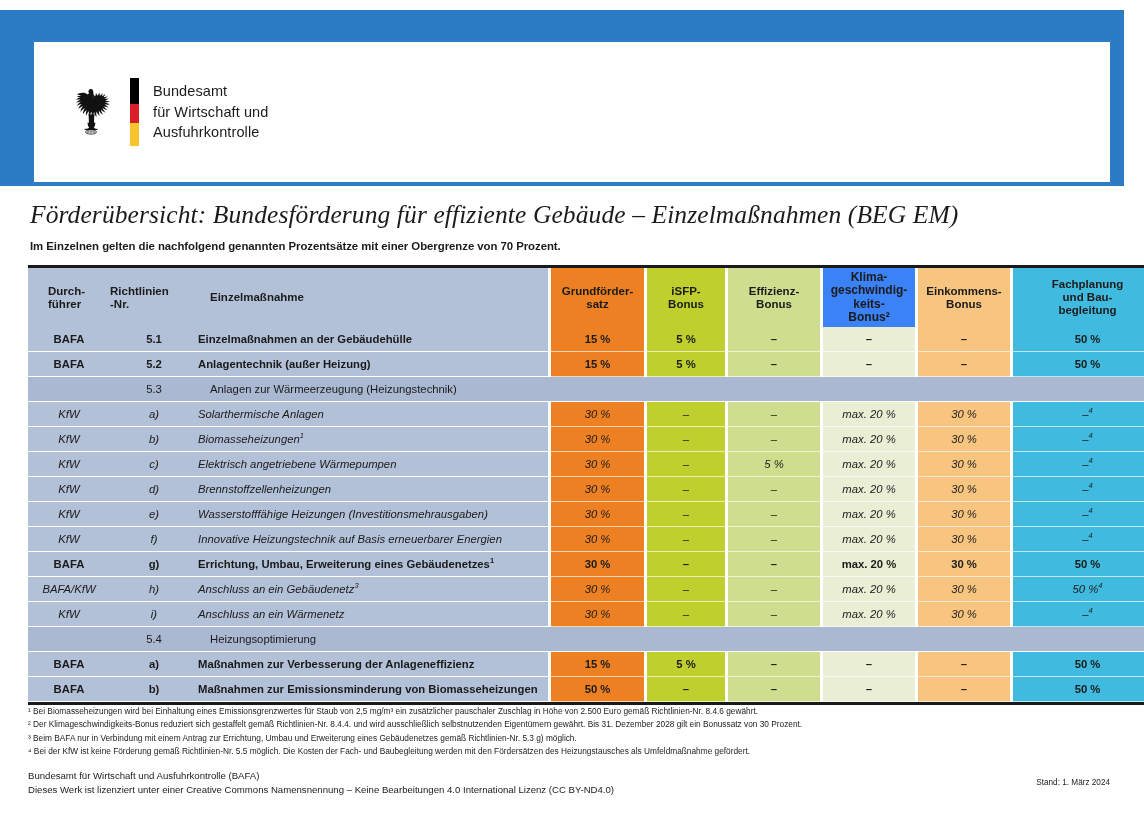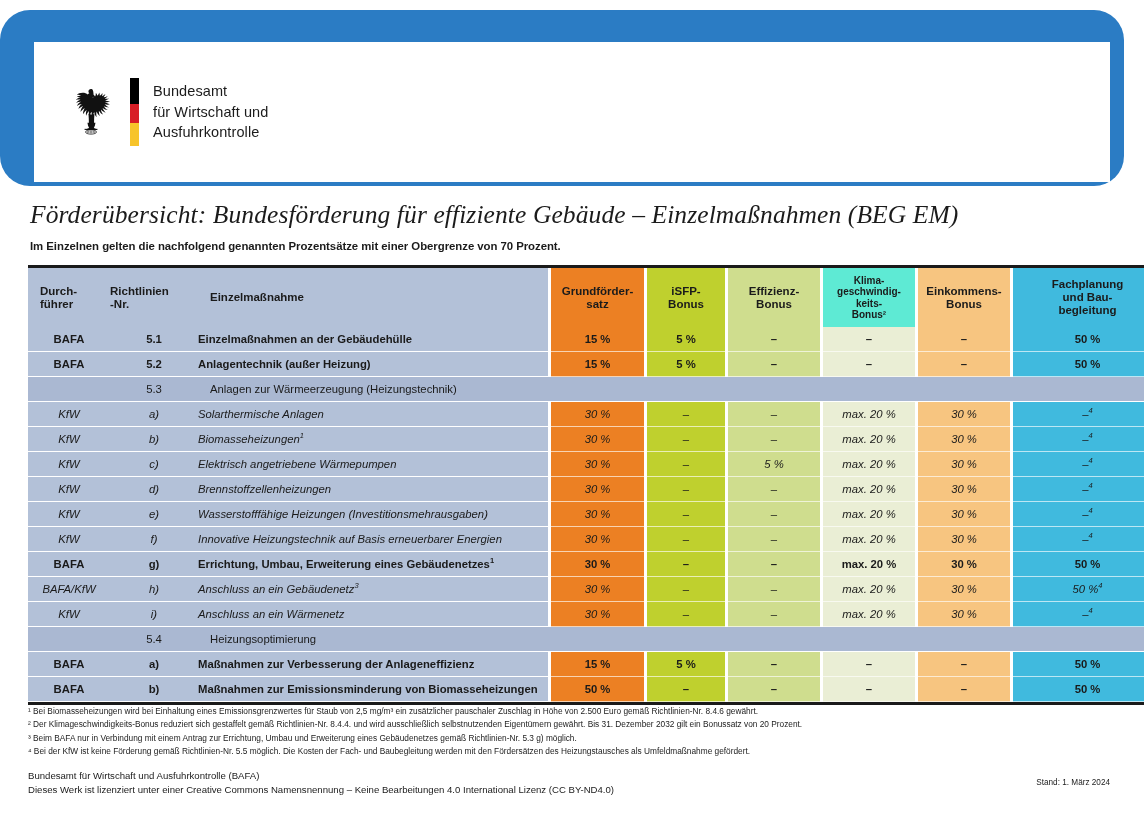--- a/index.html
+++ b/index.html
@@ -13,21 +13,20 @@
     overflow: hidden;
     position: relative;
   }
 
   
   .header-band {
     position: absolute;
     left: 0; top: 10px;
     width: 1124px; height: 176px;
     background: #2b7cc4;
-    border-radius: 30px;
   }
   .logo-box {
     position: absolute;
     left: 34px; top: 32px;
     width: 1076px; height: 140px;
     background: #ffffff;
     display: flex;
     align-items: center;
   }
   .logo-wrap {
@@ -111,27 +110,27 @@
     color: #1b1b1b;
     border-top: 3px solid #1a1a1a;
     text-align: center;
     white-space: pre-line;
   }
   tr.hdr th.left-hdr {
     background: #b3c1d8;
     text-align: left;
     vertical-align: middle;
   }
-  tr.hdr th.h-durch { padding-left: 12px; text-align: left; }
+  tr.hdr th.h-durch { padding-left: 20px; text-align: left; }
   tr.hdr th.h-rl    { text-align: left; padding-right: 14px;}
   tr.hdr th.h-em    { padding-left: 12px; text-align: left; }
   tr.hdr th.h-gf    { background: #ec8023; }
   tr.hdr th.h-isfp  { background: #bfd02e; }
   tr.hdr th.h-eff   { background: #cfdd8e; }
-  tr.hdr th.h-klima { background: #5eead4; font-size: 10px; }
+  tr.hdr th.h-klima { background: #3b82f6; font-size: 12px; }
   tr.hdr th.h-eink  { background: #f7c580; }
   tr.hdr th.h-fach  { background: #40bade; }
 
   
   .gapcell { width: 3px; background: #ffffff; padding: 0; }
 
   
   tr.drow td { height: 25px; }
   td.t-durch { background: #b3c1d8; text-align: center; }
   td.t-rl    { background: #b3c1d8; text-align: center; }
@@ -512,21 +511,21 @@
     <tfoot>
       <tr class="endrule">
           <td colspan="15"></td>
         </tr>
     </tfoot>
   </table>
 </div>
 
 <div class="footnotes" id="footnotes">
     <div>¹ Bei Biomasseheizungen wird bei Einhaltung eines Emissionsgrenzwertes für Staub von 2,5 mg/m³ ein zusätzlicher pauschaler Zuschlag in Höhe von 2.500 Euro gemäß Richtlinien-Nr. 8.4.6 gewährt.</div>
-    <div>² Der Klimageschwindigkeits-Bonus reduziert sich gestaffelt gemäß Richtlinien-Nr. 8.4.4. und wird ausschließlich selbstnutzenden Eigentümern gewährt. Bis 31. Dezember 2032 gilt ein Bonussatz von 20 Prozent.</div>
+    <div>² Der Klimageschwindigkeits-Bonus reduziert sich gestaffelt gemäß Richtlinien-Nr. 8.4.4. und wird ausschließlich selbstnutzenden Eigentümern gewährt. Bis 31. Dezember 2028 gilt ein Bonussatz von 30 Prozent.</div>
     <div>³ Beim BAFA nur in Verbindung mit einem Antrag zur Errichtung, Umbau und Erweiterung eines Gebäudenetzes gemäß Richtlinien-Nr. 5.3 g) möglich.</div>
     <div>⁴ Bei der KfW ist keine Förderung gemäß Richtlinien-Nr. 5.5 möglich. Die Kosten der Fach- und Baubegleitung werden mit den Fördersätzen des Heizungstausches als Umfeldmaßnahme gefördert.</div>
   </div>
 
 <div class="colophon">
   <div>Bundesamt für Wirtschaft und Ausfuhrkontrolle (BAFA)</div>
   <div>Dieses Werk ist lizenziert unter einer Creative Commons Namensnennung – Keine Bearbeitungen 4.0 International Lizenz (CC BY-ND4.0)</div>
 </div>
 
 <div class="stand">Stand: 1. März 2024</div>

